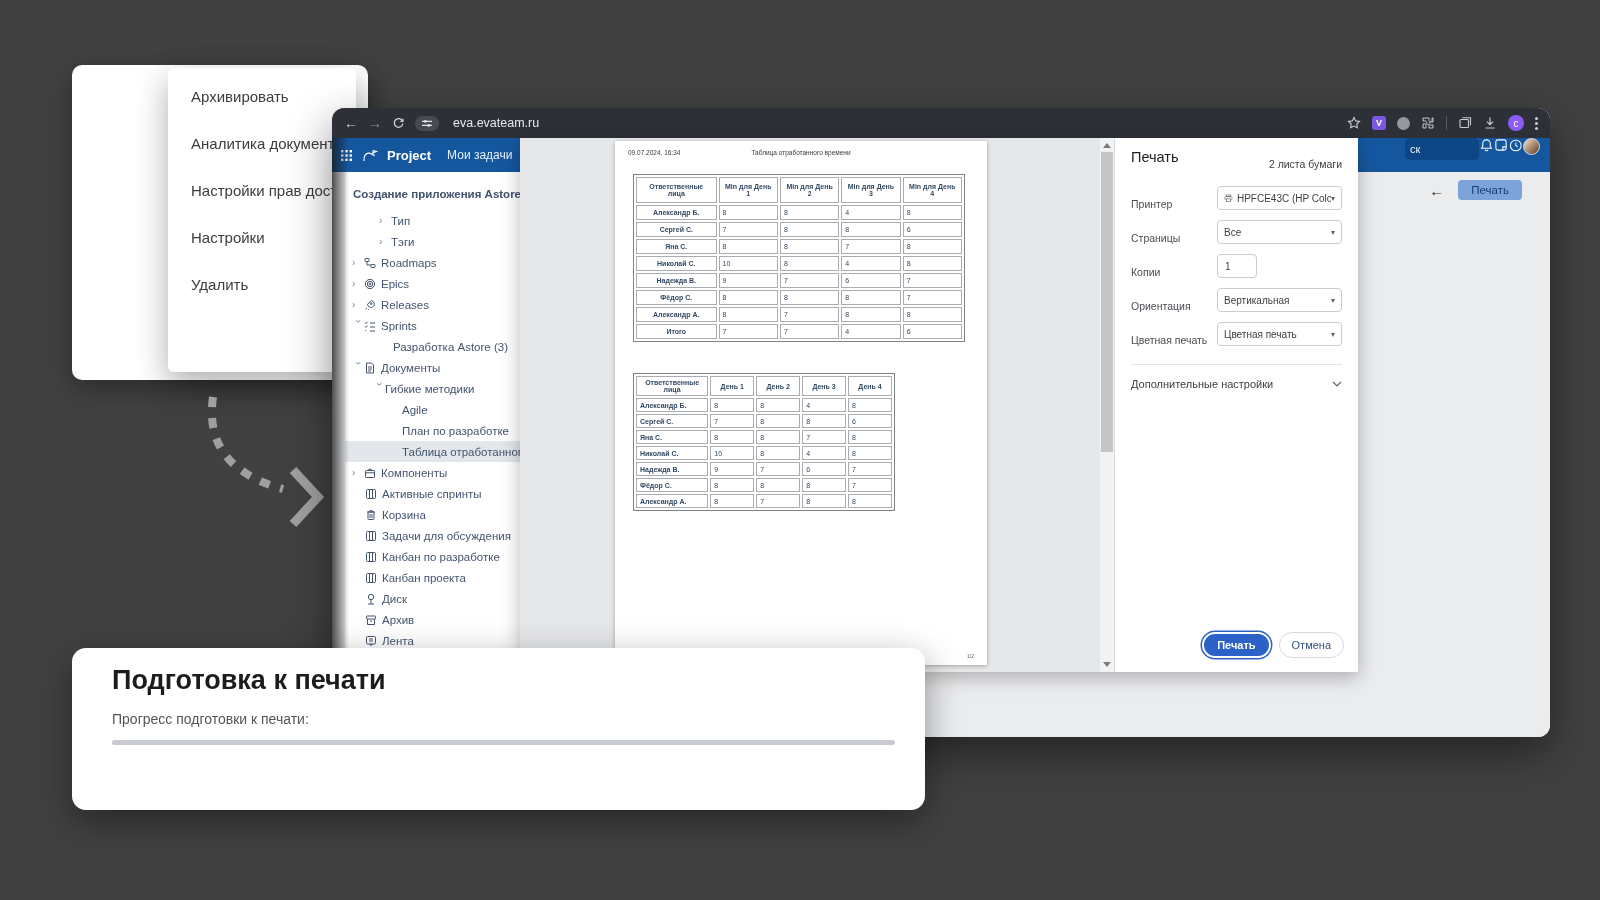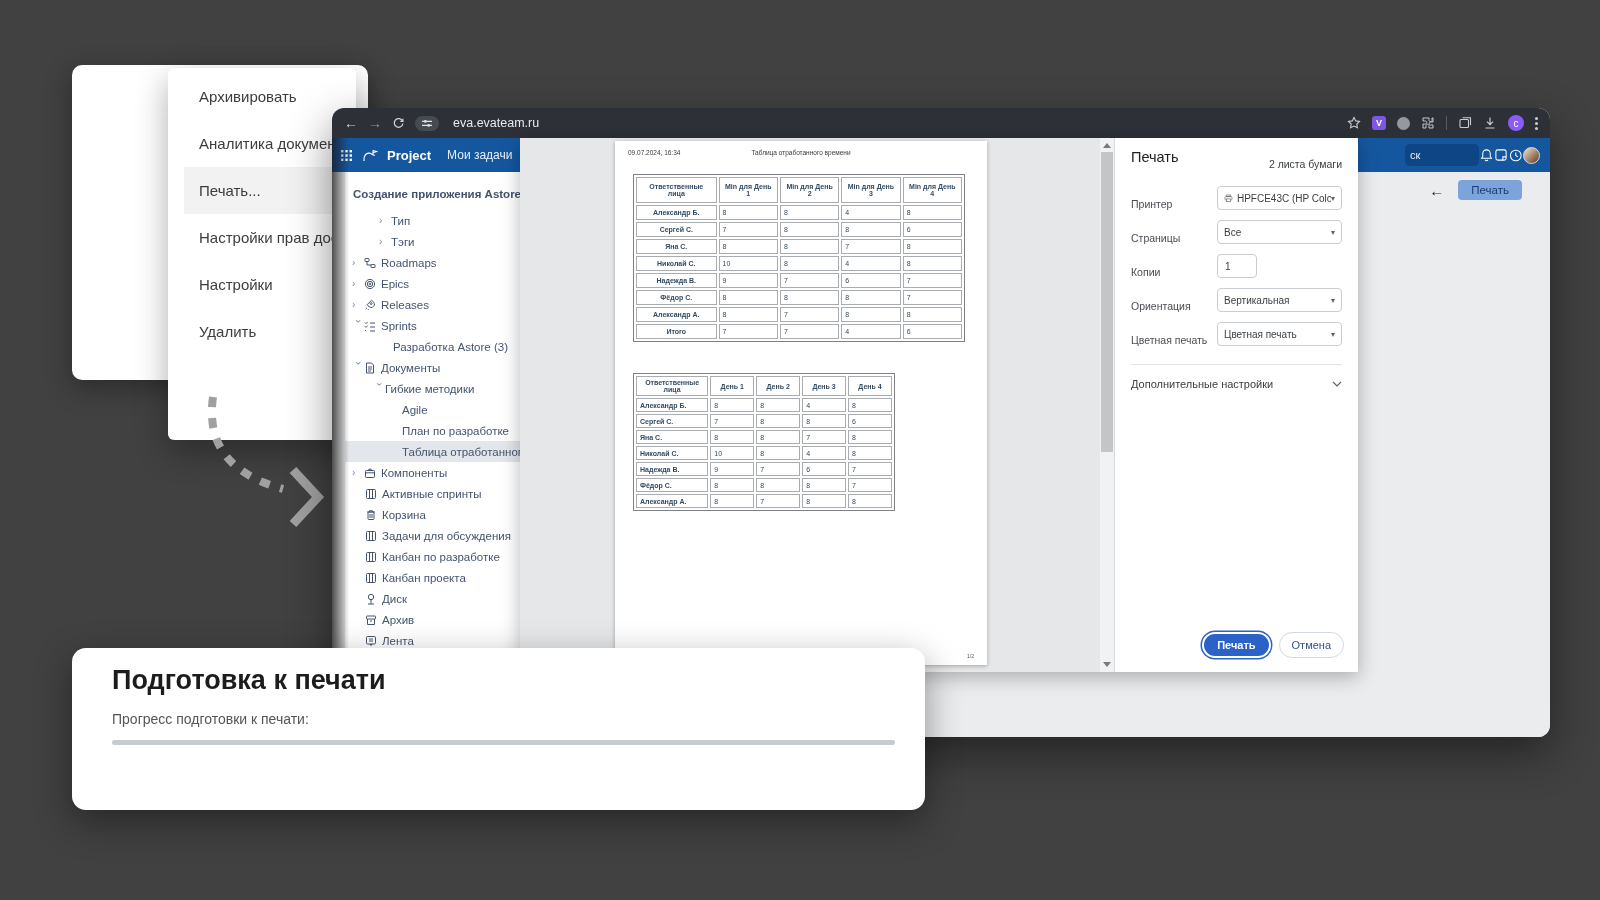--- a/index.html
+++ b/index.html
@@ -3,23 +3,23 @@
 <meta charset="utf-8">
 <style>
   * { margin:0; padding:0; box-sizing:border-box; }
   html,body { width:1600px; height:900px; overflow:hidden; }
   body { font-family:"Liberation Sans","DejaVu Sans",sans-serif; }
   .stage { position:relative; width:1600px; height:900px; background:#414141; }
 
   
   .doc-card { position:absolute; left:72px; top:65px; width:296px; height:315px;
     background:#fff; border-radius:10px; box-shadow:0 8px 26px rgba(0,0,0,.35); }
-  .ctx-menu { position:absolute; left:168px; top:68px; width:188px; height:372px;
+  .ctx-menu { position:absolute; left:168px; top:68px; width:188px; height:304px;
     background:#fff; border-radius:6px; box-shadow:0 12px 32px rgba(0,0,0,.32);
-    padding:5px 16px; overflow:hidden; z-index:2; }
+    padding:5px 8px; overflow:hidden; z-index:2; }
   .ctx-item { height:47px; display:flex; align-items:center; padding-left:15px;
     font-size:15px; color:#3d3d3d; white-space:nowrap; cursor:pointer; }
   .ctx-item.hl { background:#f2f2f2; }
 
   
   .arrow-svg { position:absolute; left:195px; top:385px; z-index:2; }
 
   
   .browser { position:absolute; left:332px; top:108px; width:1218px; height:629px;
     border-radius:12px; overflow:hidden; box-shadow:0 16px 44px rgba(0,0,0,.45); z-index:5;
@@ -41,21 +41,21 @@
   .kebab i { width:3px; height:3px; border-radius:50%; background:#c8ccd2; }
 
   
   .page { position:absolute; top:30px; left:0; right:0; bottom:0; background:#ebecee; }
   .app-header { position:absolute; top:0; left:0; right:0; height:34px; background:#15579f;
     display:flex; align-items:center; padding-left:6px; gap:0; z-index:1; }
   .brand { color:#fff; font-size:13px; font-weight:bold; margin-left:6px; }
   .app-nav { display:flex; gap:16px; margin-left:16px; }
   .app-nav span { color:#e7effa; font-size:12px; white-space:nowrap; }
   .hdr-right { position:absolute; right:10px; top:0; height:34px; display:flex;
-    align-items:center; }
+    align-items:flex-start; }
   .search-pill { width:74px; height:22px; border-radius:5px; background:#0e4584;
     color:#e9f0fa; font-size:11px; display:flex; align-items:center; padding-left:5px; }
   .app-avatar { width:17px; height:17px; border-radius:50%;
     background:linear-gradient(135deg,#d8c0a6 20%,#7c5a42 80%); border:1px solid #cfd9ea; }
   .shadow-strip { position:absolute; left:0; top:0; bottom:0; width:17px; z-index:6;
     background:linear-gradient(90deg, rgba(25,25,25,.75), rgba(25,25,25,0)); pointer-events:none; }
 
   .page-print-row { position:absolute; top:42px; right:28px; display:flex; gap:14px;
     align-items:center; z-index:1; }
   .back-glyph { font-size:15px; color:#1e1e1e; }
@@ -152,21 +152,20 @@
 </head>
 <body>
 
 <div class="stage">
 
   <div class="doc-card"></div>
 
   <div class="ctx-menu">
     <div class="ctx-item">Архивировать</div>
     <div class="ctx-item">Аналитика документа</div>
-    <div class="ctx-item hl">Печать...</div>
     <div class="ctx-item">Настройки прав доступ</div>
     <div class="ctx-item">Настройки</div>
     <div class="ctx-item">Удалить</div>
   </div>
 
   <svg class="arrow-svg" width="140" height="150" viewBox="0 0 140 150">
     <path d="M18 12 C 12 55, 30 88, 88 104" stroke="#a0a0a0" stroke-width="8" fill="none" stroke-dasharray="10 11"></path>
     <polyline points="98,85 123,112 98,139" stroke="#a0a0a0" stroke-width="9" fill="none"></polyline>
   </svg>
 

